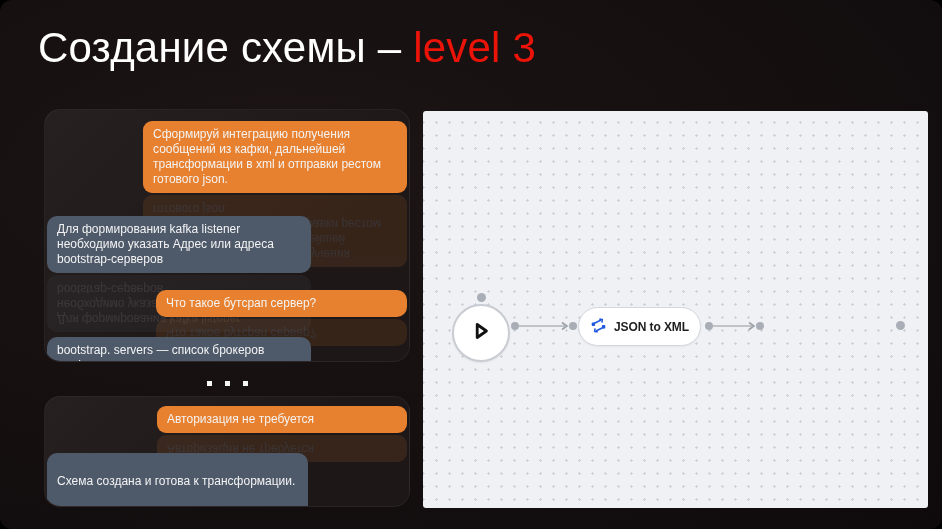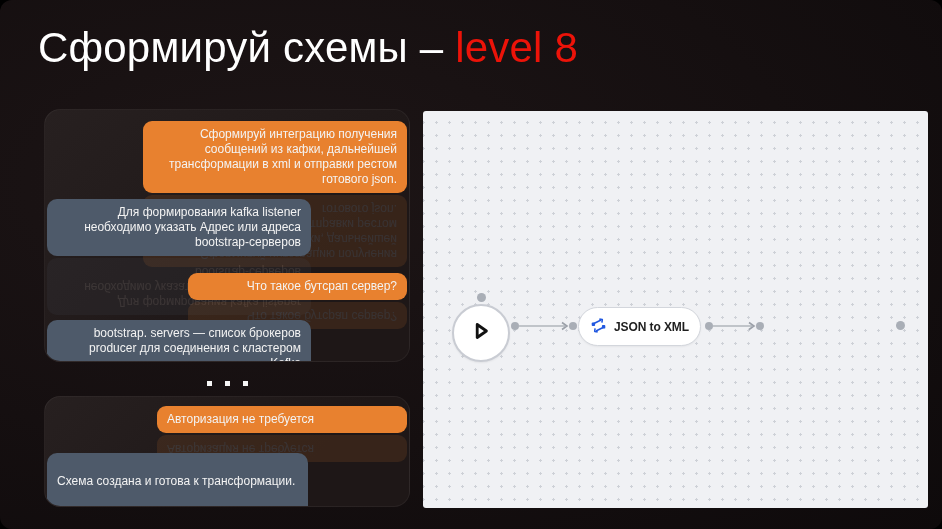--- a/index.html
+++ b/index.html
@@ -14,41 +14,41 @@
 
   
   .card {
     position:absolute; left:44px; width:366px; border-radius:16px;
     background:linear-gradient(135deg,#272020 0%, #1e1717 70%);
     border:1px solid rgba(255,255,255,0.05);
     overflow:hidden;
     display:flex; flex-direction:column;
     padding:0 2px;
   }
-  .card1 { top:109px; height:253px;text-align:right; }
+  .card1 { top:109px; height:253px; }
   .card2 { top:396px; height:111px; }
   .row { position:relative; display:flex; }
   .row.user { justify-content:flex-end; }
   .row.bot  { justify-content:flex-start; }
   .bubble {
     position:relative; z-index:1;
     font-size:12px; line-height:1.25; color:#f3f3f3;
     padding:6px 10px; border-radius:9px; white-space:pre-line;
   }
   .bubble.user { background:#e8812f; }
   .bubble.bot  { background:#4e5a6a; border-radius:10px; }
   .reflection {
     position:absolute; top:100%; z-index:0; margin-top:2px;
     transform:scaleY(-1); opacity:0.12; filter:blur(0.6px); pointer-events:none;
   }
   .row.user .reflection { right:0; }
   .row.bot  .reflection { left:0; }
-  .w-o1 { width:264px; } .w-o2 { width:219px; } .w-o3 { width:250px; }
+  .w-o1 { width:264px; } .w-o2 { width:251px;border-radius:10px; } .w-o3 { width:250px; }
   .w-g1 { width:264px; } .w-g2 { width:264px; } .w-g3 { width:261px; }
-  .m-t11 { margin-top:11px; } .m-t10 { margin-top:6px; } .m-t17 { margin-top:17px; }
+  .m-t11 { margin-top:11px; } .m-t10 { margin-top:23px; } .m-t17 { margin-top:17px; }
   .m-t12 { margin-top:20px; } .m-t9 { margin-top:9px; }
   .links { margin-top:3px; }
 
   .ellipsis { position:absolute; left:44px; top:381px; width:366px; display:flex; justify-content:center; gap:13px; }
   .ellipsis .sq { width:5px; height:5px; background:#f5f5f5; }
 
   
   .canvas {
     position:absolute; left:423px; top:111px; width:505px; height:397px;
     background-color:#f0f1f4; border-radius:3px;
@@ -73,21 +73,21 @@
   .pill2 { left:342px; width:128px; }
   .connector { position:absolute; top:209px; height:12px; }
   .c1 { left:87px; width:68px; }
   .c2 { left:281px; width:61px; }
 </style>
 </head>
 <body>
 
 <div class="slide">
 
-  <div class="title"><span>Сформируй схемы – </span><span class="hl">level 8</span></div>
+  <div class="title"><span>Создание схемы – </span><span class="hl">level 3</span></div>
 
   <div class="card card1">
     <div class="row user m-t11">
       <div class="bubble user w-o1">Сформируй интеграцию получения
 сообщений из кафки, дальнейшей
 трансформации  в xml и отправки рестом
 готового json.</div>
       <div class="bubble user w-o1 reflection">Сформируй интеграцию получения
 сообщений из кафки, дальнейшей
 трансформации  в xml и отправки рестом

